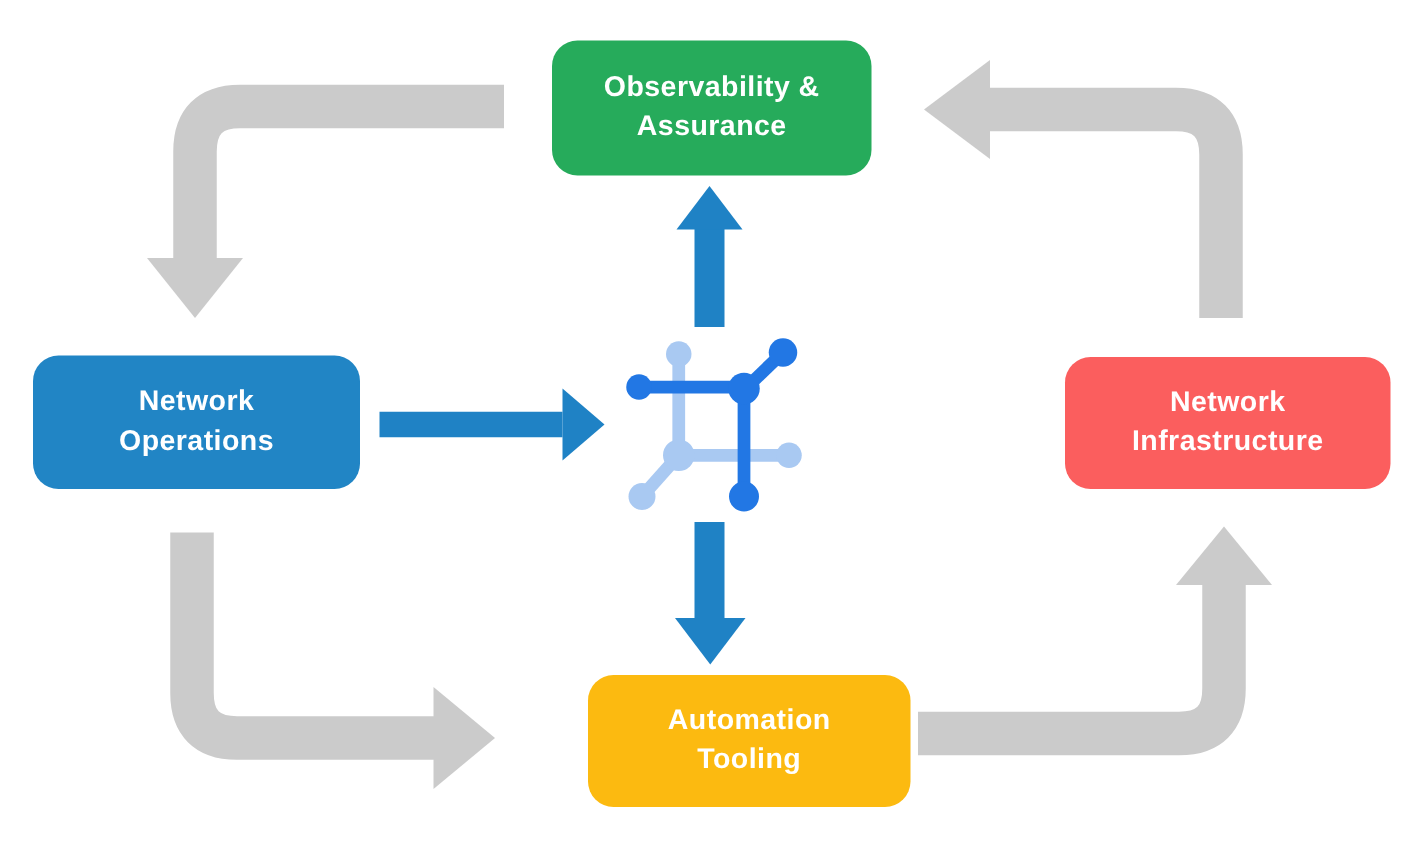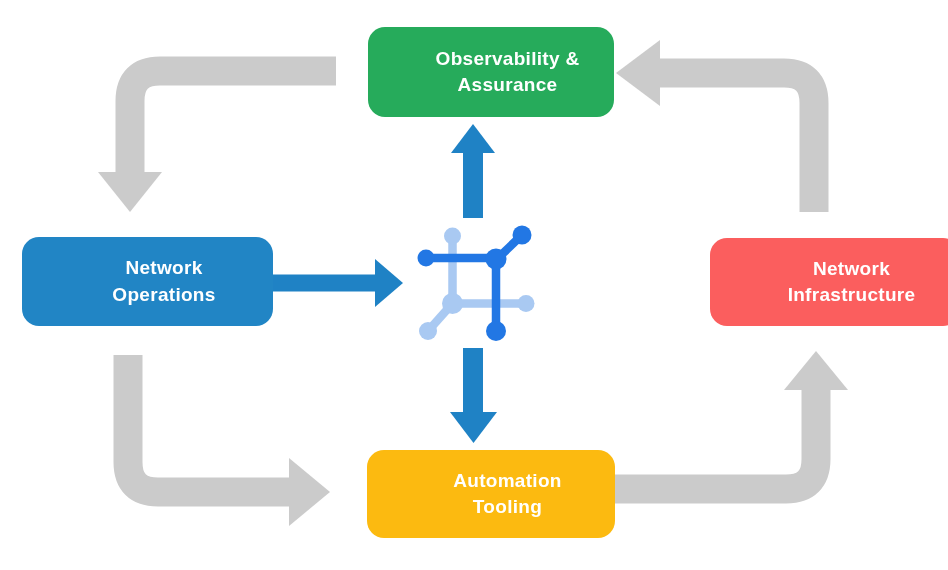--- a/index.html
+++ b/index.html
@@ -20,21 +20,20 @@
     left: 0;
     top: 0;
   }
   .node {
     position: absolute;
     display: flex;
     align-items: center;
     justify-content: center;
     border-radius: 17px;
     text-align: center;
-    padding-left: 33px;
   }
   .node .label {
     color: #ffffff;
     font-size: 19px;
     font-weight: 700;
     letter-spacing: 0.3px;
     line-height: 1.38;
     white-space: pre-line;
   }
   .node-observability { left: 368px; top: 27px;  width: 213px; height: 90px; }
@@ -116,18 +115,18 @@
   <div class="node node-operations" style="background: rgb(33, 133, 197);">
     <div class="label">Network
 Operations</div>
   </div>
 
   <div class="node node-infrastructure" style="background: rgb(251, 94, 94);">
     <div class="label">Network
 Infrastructure</div>
   </div>
 
-  <div class="node node-tooling" style="background: rgb(252, 186, 16);">
+  <div class="node node-tooling" style="background: rgb(252, 186, 16); margin-left: 25px;">
     <div class="label">Automation
 Tooling</div>
   </div>
 
 </div>
 
 </body></html>

